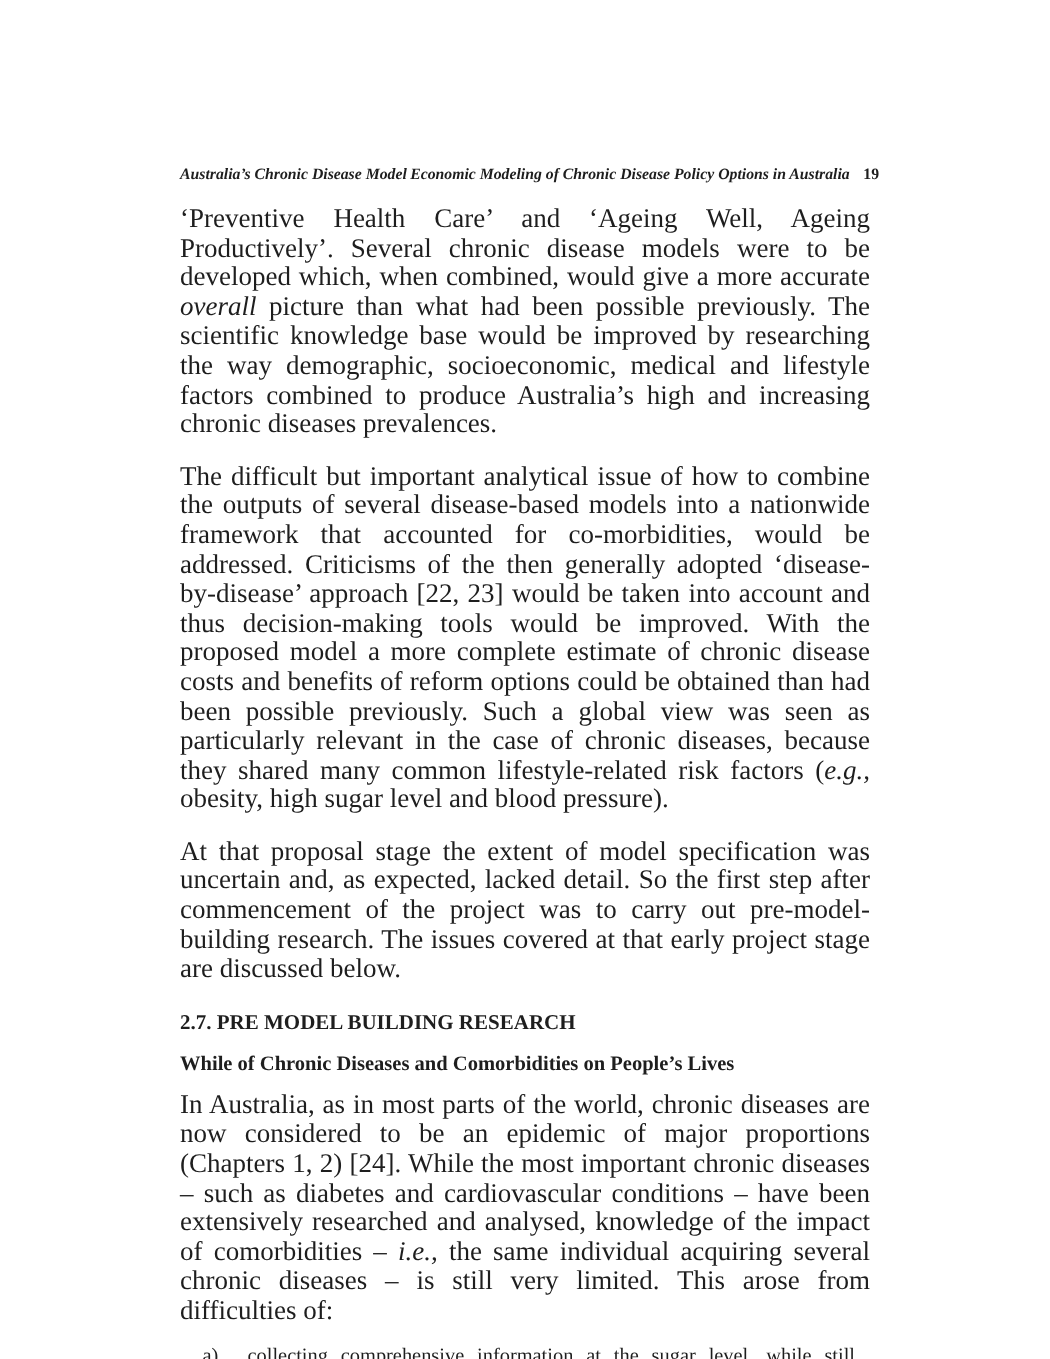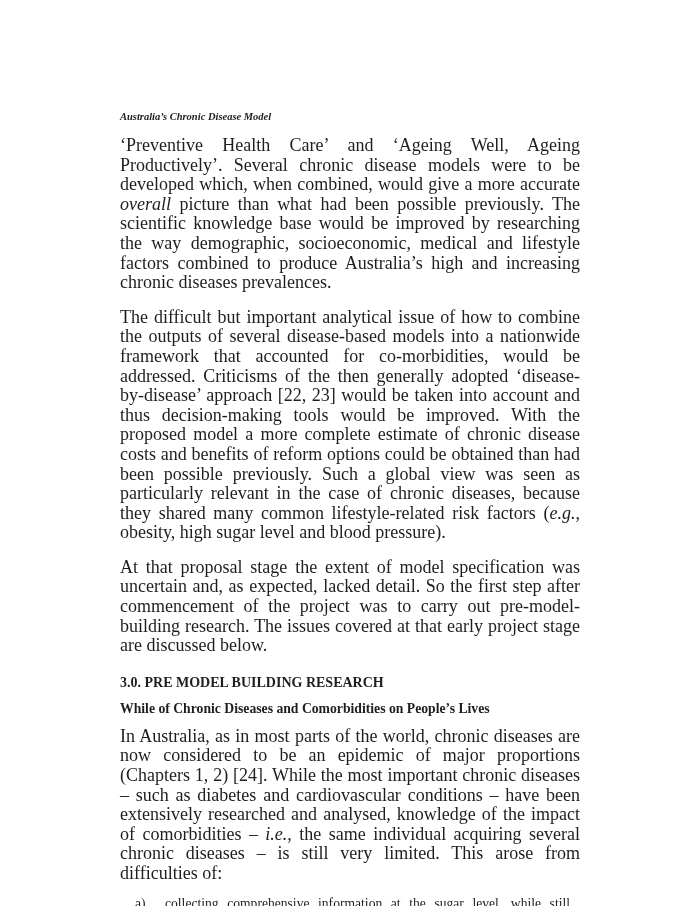--- a/index.html
+++ b/index.html
@@ -83,29 +83,33 @@
   }
 </style>
 </head>
 <body>
 
 <div class="page">
   <div class="content">
 
     <header class="running-header">
       <span class="hdr-left">Australia’s Chronic Disease Model</span>
+      <span class="hdr-right">
+        <span class="hdr-right-title">Economic Modeling of Chronic Disease Policy Options in Australia</span>
+        <span class="hdr-page-number">19</span>
+      </span>
     </header>
 
     <p class="body-para"><span>‘Preventive Health Care’ and ‘Ageing Well, Ageing Productively’. Several chronic disease models were to be developed which, when combined, would give a more accurate </span><span class="it">overall</span><span> picture than what had been possible previously. The scientific knowledge base would be improved by researching the way demographic, socioeconomic, medical and lifestyle factors combined to produce Australia’s high and increasing chronic diseases prevalences.</span></p>
 
     <p class="body-para"><span>The difficult but important analytical issue of how to combine the outputs of several disease-based models into a nationwide framework that accounted for co-morbidities, would be addressed. Criticisms of the then generally adopted ‘disease-by-disease’ approach [22, 23] would be taken into account and thus decision-making tools would be improved. With the proposed model a more complete estimate of chronic disease costs and benefits of reform options could be obtained than had been possible previously. Such a global view was seen as particularly relevant in the case of chronic diseases, because they shared many common lifestyle-related risk factors (</span><span class="it">e.g.,</span><span> obesity, high sugar level and blood pressure).</span></p>
 
     <p class="body-para"><span>At that proposal stage the extent of model specification was uncertain and, as expected, lacked detail. So the first step after commencement of the project was to carry out pre-model-building research. The issues covered at that early project stage are discussed below.</span></p>
 
-    <h2 class="section-heading">3.0. PRE MODEL BUILDING RESEARCH</h2>
+    <h2 class="section-heading">2.7. PRE MODEL BUILDING RESEARCH</h2>
 
     <h3 class="sub-heading">While of Chronic Diseases and Comorbidities on People’s Lives</h3>
 
     <p class="body-para para-before-list"><span>In Australia, as in most parts of the world, chronic diseases are now considered to be an epidemic of major proportions (Chapters 1, 2) [24]. While the most important chronic diseases – such as diabetes and cardiovascular conditions – have been extensively researched and analysed, knowledge of the impact of comorbidities – </span><span class="it">i.e.,</span><span> the same individual acquiring several chronic diseases – is still very limited. This arose from difficulties of:</span></p>
 
     <div class="list-item">
       <span class="list-marker">a)</span>
       <span class="list-text">collecting comprehensive information at the sugar level, while still maintaining confidentiality;</span>
     </div>
 

